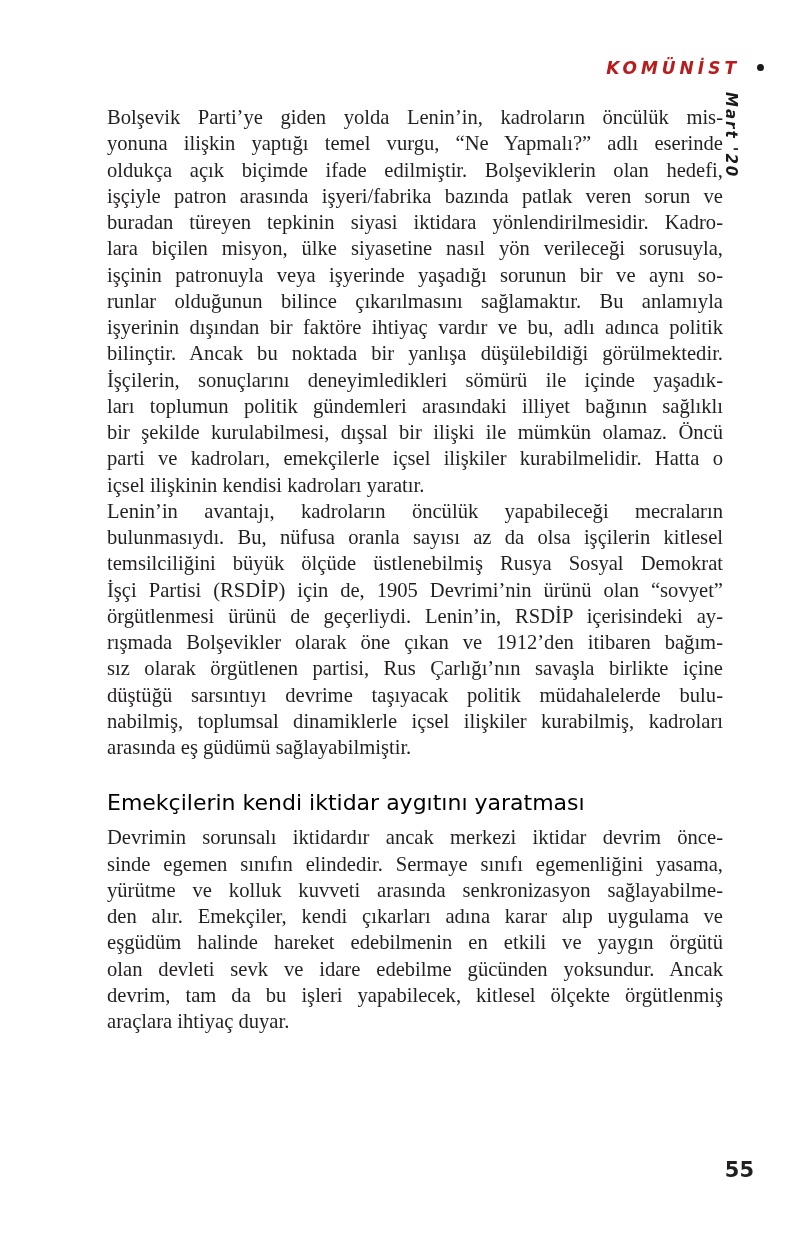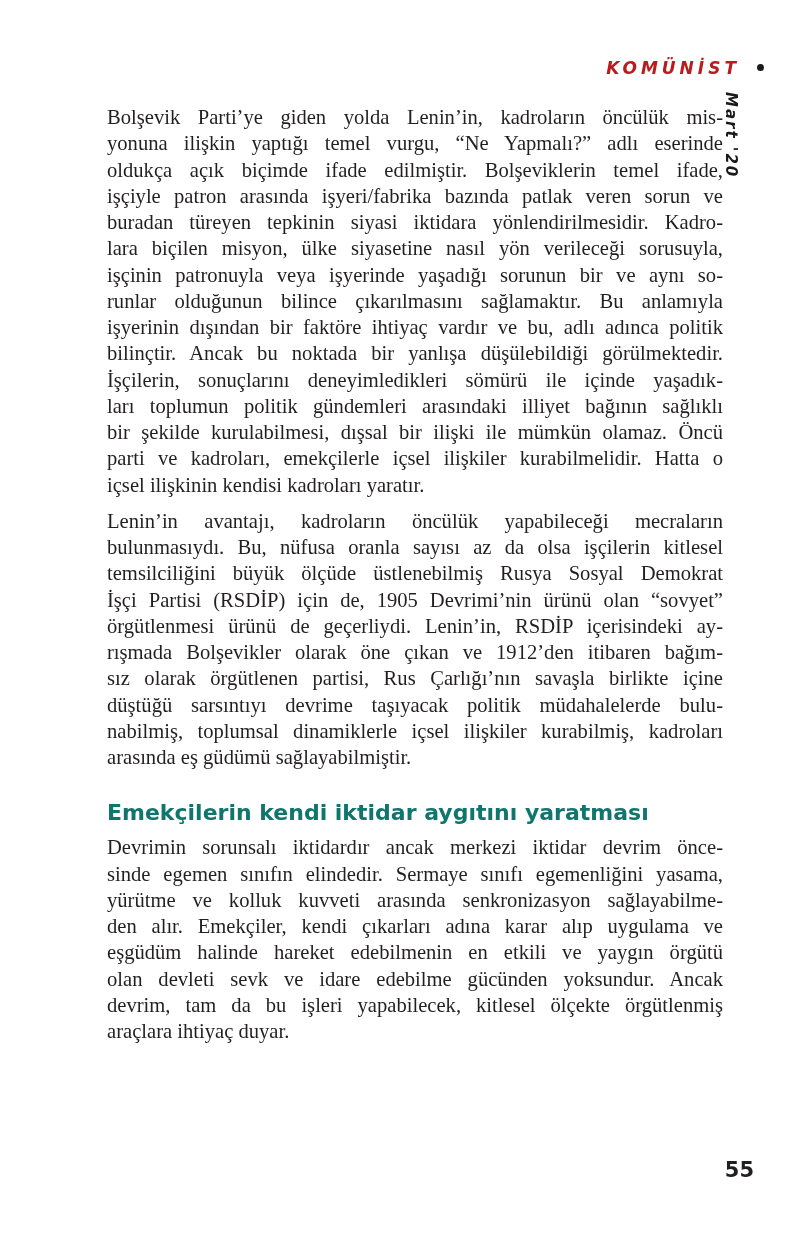--- a/index.html
+++ b/index.html
@@ -63,27 +63,26 @@
     .para .line {
       display: block;
       text-align: justify;
       text-align-last: justify;
       white-space: nowrap;
     }
     .para .line.last {
       text-align-last: left;
     }
     .para + .para {
-      margin-top: 10px;
     }
     .heading {
       font-family: "DejaVu Sans", sans-serif;
       font-size: 22px;
-      font-weight: bold;
-      color: #0f766e;
+      font-weight: normal;
+      color: #000000;
       margin: 28px 0 6px 0;
       line-height: 30px;
     }
     .heading + .para {
       margin-top: 0;
     }
     .page-number {
       position: absolute;
       right: 44px;
       top: 1158px;
@@ -101,21 +100,21 @@
   <span class="dot"></span>
 </div>
 
 <div class="side-label">Mart '20</div>
 
 <main class="content">
 
   <p class="para">
     <span class="line">Bolşevik Parti’ye giden yolda Lenin’in, kadroların öncülük mis-</span>
     <span class="line">yonuna ilişkin yaptığı temel vurgu, “Ne Yapmalı?” adlı eserinde</span>
-    <span class="line">oldukça açık biçimde ifade edilmiştir. Bolşeviklerin temel ifade,</span>
+    <span class="line">oldukça açık biçimde ifade edilmiştir. Bolşeviklerin olan hedefi,</span>
     <span class="line">işçiyle patron arasında işyeri/fabrika bazında patlak veren sorun ve</span>
     <span class="line">buradan türeyen tepkinin siyasi iktidara yönlendirilmesidir. Kadro-</span>
     <span class="line">lara biçilen misyon, ülke siyasetine nasıl yön verileceği sorusuyla,</span>
     <span class="line">işçinin patronuyla veya işyerinde yaşadığı sorunun bir ve aynı so-</span>
     <span class="line">runlar olduğunun bilince çıkarılmasını sağlamaktır. Bu anlamıyla</span>
     <span class="line">işyerinin dışından bir faktöre ihtiyaç vardır ve bu, adlı adınca politik</span>
     <span class="line">bilinçtir. Ancak bu noktada bir yanlışa düşülebildiği görülmektedir.</span>
     <span class="line">İşçilerin, sonuçlarını deneyimledikleri sömürü ile içinde yaşadık-</span>
     <span class="line">ları toplumun politik gündemleri arasındaki illiyet bağının sağlıklı</span>
     <span class="line">bir şekilde kurulabilmesi, dışsal bir ilişki ile mümkün olamaz. Öncü</span>

